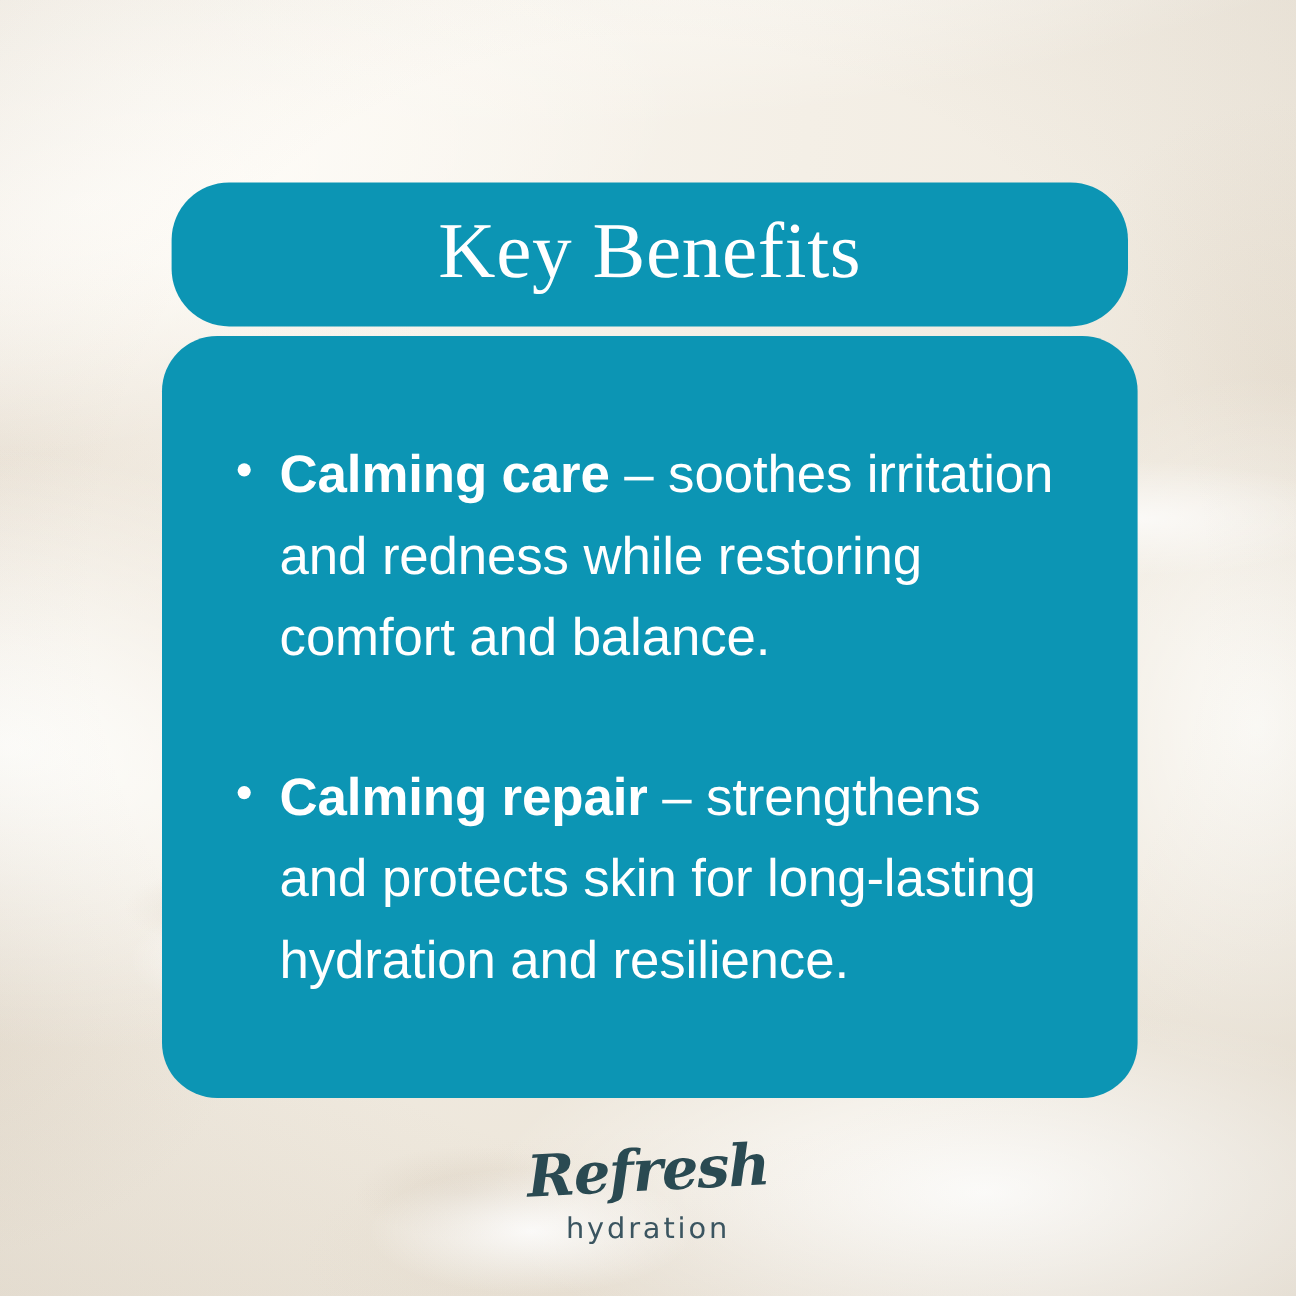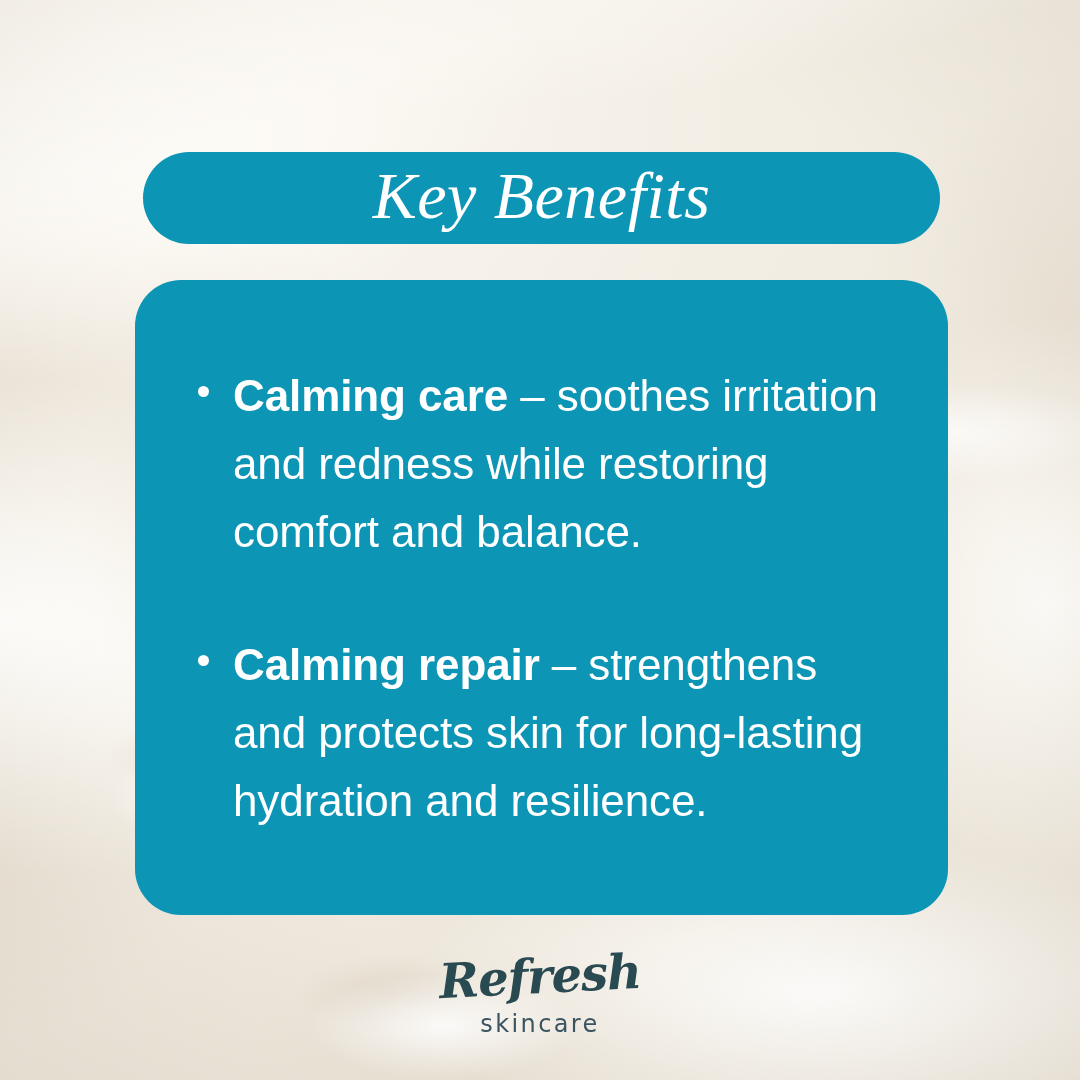--- a/index.html
+++ b/index.html
@@ -67,27 +67,26 @@
   .bg-vignette {
     background: radial-gradient(circle at 50% 46%, rgba(0,0,0,0) 58%, rgba(150,136,118,.10) 100%);
   }
 
   
   .title-pill {
     position: absolute;
     left: 143px;
     top: 152px;
     width: 797px;
-    height: 92px;
+    height: 120px;
     border-radius: 48px;
     background: #0c95b4;
     display: flex;
     align-items: center;
     justify-content: center;
-    font-style: italic;
   }
 
   .title-text {
     font-family: "Liberation Serif", "DejaVu Serif", serif;
     font-size: 66px;
     line-height: 1;
     color: #ffffff;
     letter-spacing: 0.5px;
     white-space: nowrap;
     margin-top: -4px;
@@ -199,16 +198,16 @@
       <li class="benefit-item">
         <span class="benefit-bullet"></span>
         <span class="benefit-lead">Calming repair</span><span> – </span><span>strengthens and protects skin for long-lasting hydration and resilience.</span>
       </li>
 
     </ul>
   </div>
 
   <div class="logo">
     <span class="logo-word">Refresh</span>
-    <span class="logo-sub">skincare</span>
+    <span class="logo-sub">hydration</span>
   </div>
 
 </div>
 
 </body></html>

